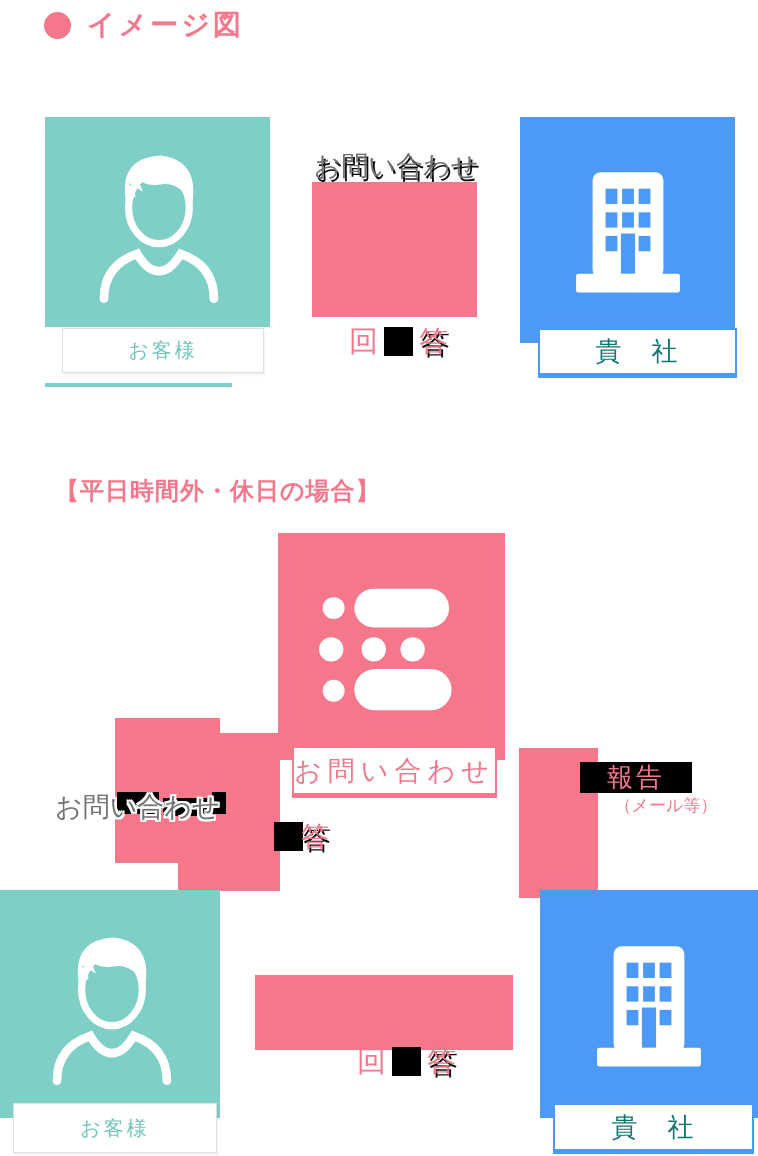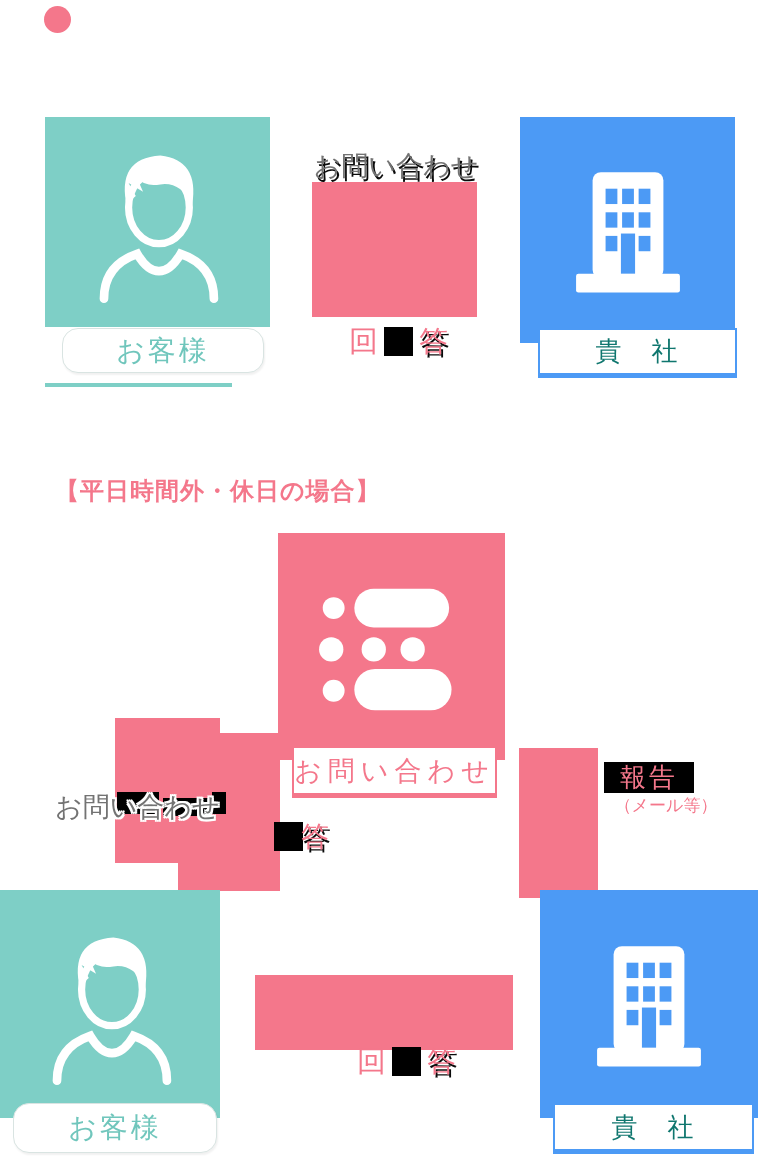--- a/index.html
+++ b/index.html
@@ -18,41 +18,42 @@
   .title-row{display:flex;align-items:center;gap:16px;}
   .bullet{width:27px;height:27px;border-radius:50%;background:#f4778b;}
   .title-text{font-size:28px;font-weight:bold;color:#f4778b;letter-spacing:3px;}
   .heading{font-size:24px;font-weight:bold;color:#f4778b;letter-spacing:1px;white-space:nowrap;}
   
   .actor{display:flex;align-items:center;justify-content:center;}
   .label{background:#ffffff;display:flex;align-items:center;justify-content:center;white-space:nowrap;}
   .label-gray{border:1px solid #d9e4e2;box-shadow:1px 2px 2px rgba(0,0,0,0.06);}
   .label-blue{border:2px solid #4c9af5;border-bottom:5px solid #4c9af5;}
   .label-pink{border:2px solid #f4778b;border-bottom:5px solid #f4778b;}
-  .label-big{font-size:28px;letter-spacing:3px;border-radius:16px;}
+  .label-big{font-size:20px;letter-spacing:3px;}
   
   .flow-text{font-size:27px;color:#737373;white-space:nowrap;}
   .shadowed{text-shadow:2px 3px 0 #0a0a0a;}
   .halo{text-shadow:-2px -2px 0 #fff,2px -2px 0 #fff,-2px 2px 0 #fff,2px 2px 0 #fff,
         0 -2px 0 #fff,0 2px 0 #fff,-2px 0 0 #fff,2px 0 0 #fff;}
   .answer-row{display:flex;align-items:center;gap:6px;}
   .answer-char{font-size:29px;color:#f4778b;line-height:1;}
   .black-cube{width:29px;height:29px;background:#000;}
   .report-box{display:flex;align-items:center;justify-content:center;}
   .report-t1{font-size:26px;color:#f4778b;letter-spacing:3px;white-space:nowrap;}
   .report-t2{font-size:17px;color:#f4778b;white-space:nowrap;}
   svg{display:block;}
 </style>
 </head>
 <body>
 
 <div class="canvas">
 
   <div class="abs title-row" style="left:44px;top:6px;">
     <div class="bullet"></div>
+    <div class="title-text">イメージ図</div>
   </div>
 
 
   <div class="abs box-teal actor" style="left:45px;top:117px;width:225px;height:210px;">
     <svg width="145" height="162" viewBox="0 0 100 112">
       <ellipse cx="51" cy="46" rx="21" ry="25" fill="none" stroke="#fff" stroke-width="5"></ellipse>
       <path d="M29 46 Q21 12 52 10 Q79 13 74 44 Q66 28 52 30 Q42 32 36 26 L40 35 L30 29 L35 38 Q31 41 29 46 Z" fill="#fff"></path>
       <path d="M13 109 Q13 86 36 78 Q43 90 51 90 Q59 90 66 78 Q89 86 89 109" fill="none" stroke="#fff" stroke-width="6" stroke-linecap="round"></path>
     </svg>
   </div>
@@ -116,21 +117,21 @@
   <div class="abs black-art" style="left:163px;top:798px;width:48px;height:18px;"></div>
   <div class="abs black-art" style="left:212px;top:792px;width:14px;height:22px;"></div>
   <div class="abs flow-text halo" style="left:55px;top:789px;">お問い合わせ</div>
 
   <div class="abs answer-row" style="left:274px;top:822px;gap:0px;">
     <span class="black-cube"></span>
     <span class="answer-char shadowed" style="font-size:28px;margin-left:-2px;">答</span>
   </div>
 
   <div class="abs box-pink" style="left:519px;top:748px;width:79px;height:150px;"></div>
-  <div class="abs black-art report-box" style="left:604px;top:762px;width:90px;height:31px;">
+  <div class="abs black-art report-box" style="left:580px;top:762px;width:112px;height:31px;">
     <span class="report-t1">報告</span>
   </div>
   <div class="abs report-t2" style="left:592px;top:794px;width:148px;text-align:center;">（メール等）</div>
 
   <div class="abs box-teal actor" style="left:0px;top:890px;width:220px;height:228px;">
     <svg width="145" height="162" viewBox="0 0 100 112">
       <ellipse cx="51" cy="46" rx="21" ry="25" fill="none" stroke="#fff" stroke-width="5"></ellipse>
       <path d="M29 46 Q21 12 52 10 Q79 13 74 44 Q66 28 52 30 Q42 32 36 26 L40 35 L30 29 L35 38 Q31 41 29 46 Z" fill="#fff"></path>
       <path d="M13 109 Q13 86 36 78 Q43 90 51 90 Q59 90 66 78 Q89 86 89 109" fill="none" stroke="#fff" stroke-width="6" stroke-linecap="round"></path>
     </svg>

